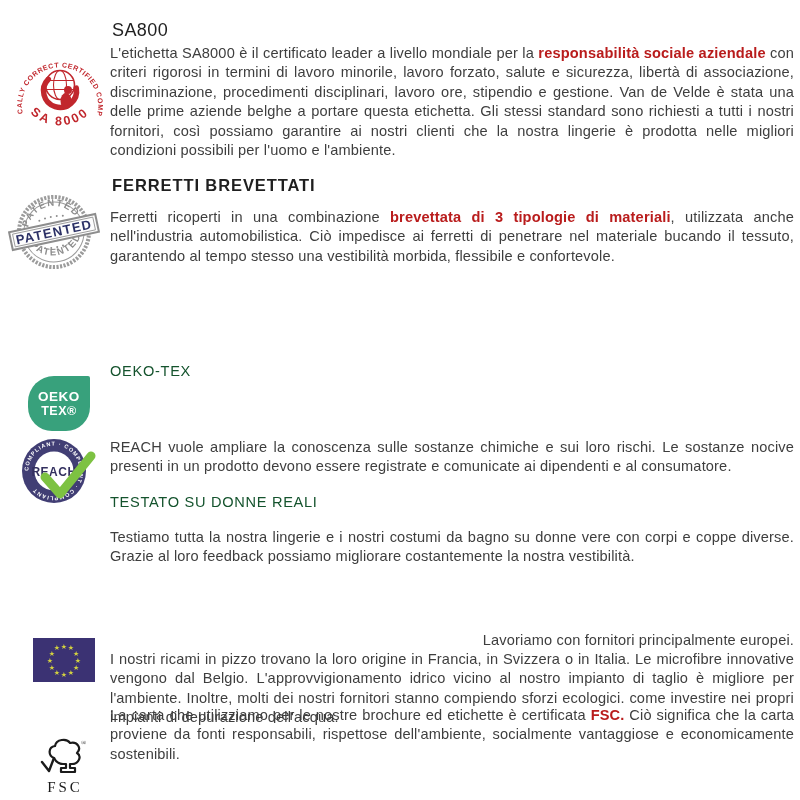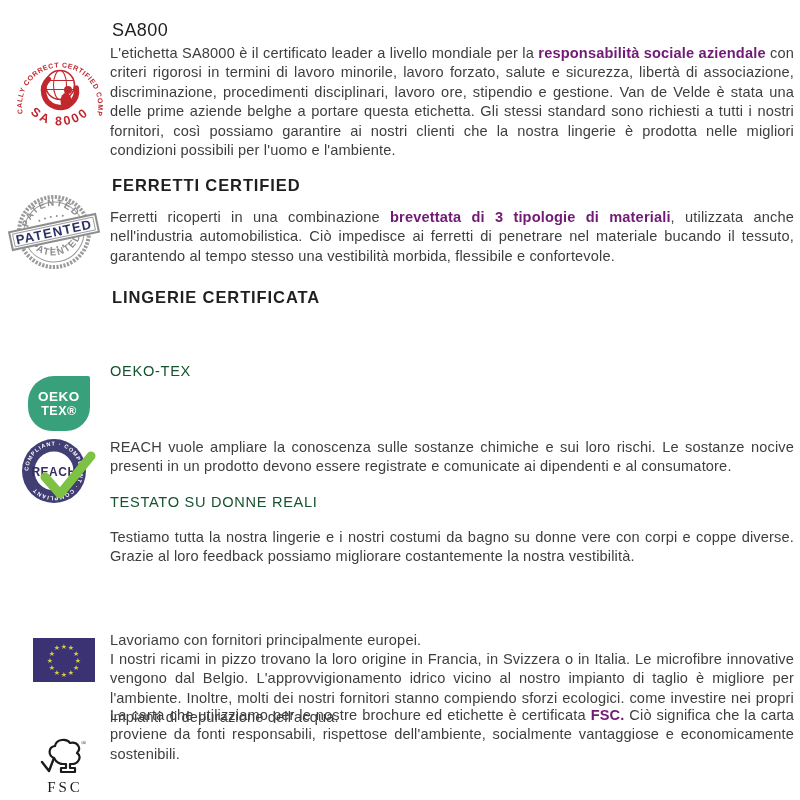--- a/index.html
+++ b/index.html
@@ -6,22 +6,22 @@
   html,body { background:#ffffff; }
   .page {
     position:relative; width:800px; height:800px; background:#ffffff;
     font-family:"Liberation Sans", sans-serif; color:#3e3e3e; overflow:hidden;
   }
   .body-text {
     position:absolute; left:110px; width:684px;
     font-size:14.6px; line-height:19.4px; letter-spacing:0.15px;
     text-align:justify; color:#3e3e3e;
   }
-  .body-text b { color:#701a75; }
-  .no-justify { text-align:left; }
+  .body-text b { color:#b91c1c; }
+  .no-justify { text-align:right; }
   .h-big {
     position:absolute; left:112px; font-size:18px; font-weight:400;
     letter-spacing:0.4px; color:#1f1f1f;
   }
   .h-caps {
     position:absolute; left:112px; font-size:16.5px; font-weight:700;
     letter-spacing:0.9px; color:#1f1f1f;
   }
   .label {
     position:absolute; left:110px; font-size:14.6px; letter-spacing:0.7px; color:#14532d;
@@ -93,24 +93,23 @@
             <circle cx="54" cy="55" r="1"></circle>
             <circle cx="60" cy="54" r="1"></circle>
         </g>
         <rect x="4" y="31" width="88" height="18" fill="#fdfdfd" stroke="#8d8d8d" stroke-width="2"></rect>
         <rect x="7" y="33.5" width="82" height="13" fill="none" stroke="#8d8d8d" stroke-width="0.8"></rect>
         <text x="48" y="44.5" text-anchor="middle" font-size="13" font-weight="bold" fill="#2b3065" letter-spacing="1.2">PATENTED</text>
       </g>
     </svg>
   </figure>
 
-  <h2 class="h-caps" style="top:176px">FERRETTI CERTIFIED</h2>
+  <h2 class="h-caps" style="top:176px">FERRETTI BREVETTATI</h2>
   <p class="body-text" style="top:208px"><span>Ferretti ricoperti in una combinazione </span><b>brevettata di 3 tipologie di materiali</b><span>, utilizzata anche nell'industria automobilistica. Ciò impedisce ai ferretti di penetrare nel materiale bucando il tessuto, garantendo al tempo stesso una vestibilità morbida, flessibile e confortevole.</span></p>
 
-  <h2 class="h-caps" style="top:288px">LINGERIE CERTIFICATA</h2>
 
   <figure class="logo" style="left:28px; top:376px;">
     <div class="oeko-badge">
       <span class="oeko-l1">OEKO</span>
       <span class="oeko-l2">TEX®</span>
     </div>
   </figure>
 
   <div class="label" style="top:363px">OEKO-TEX</div>
 

